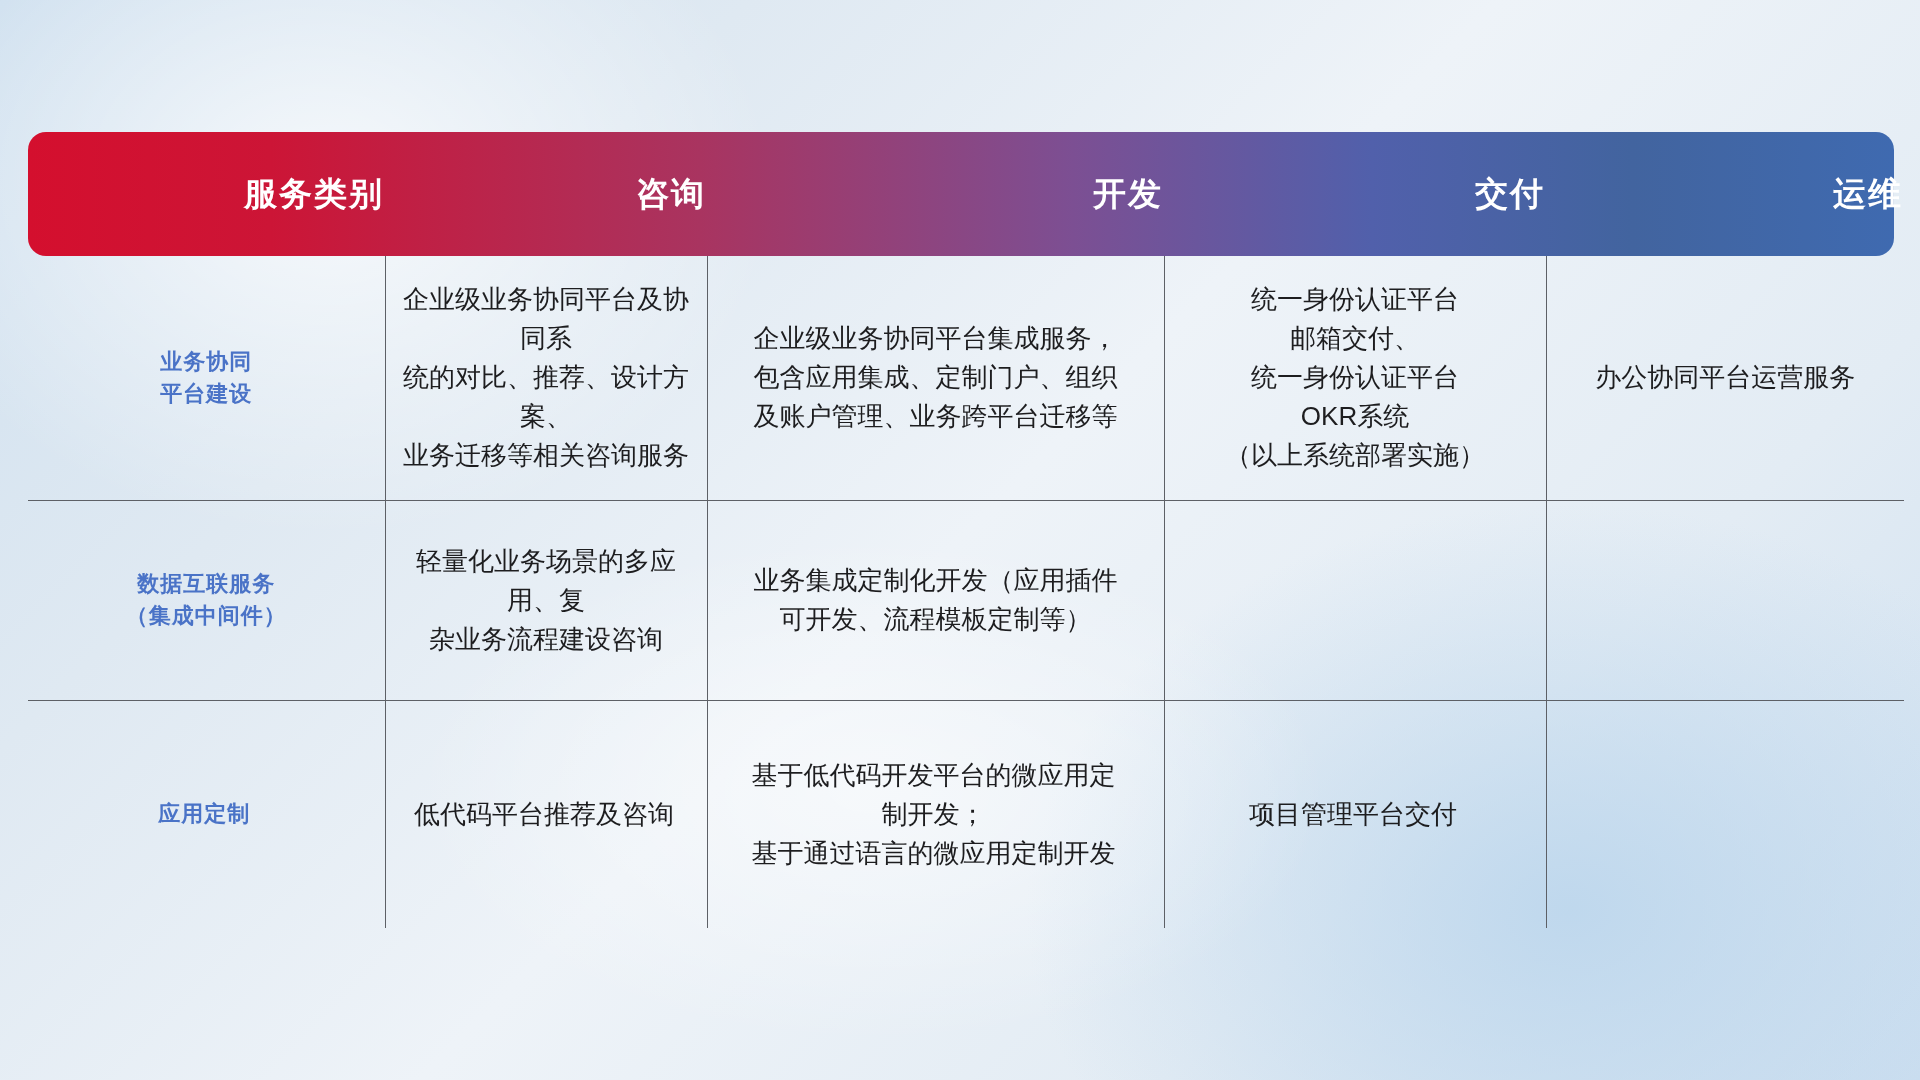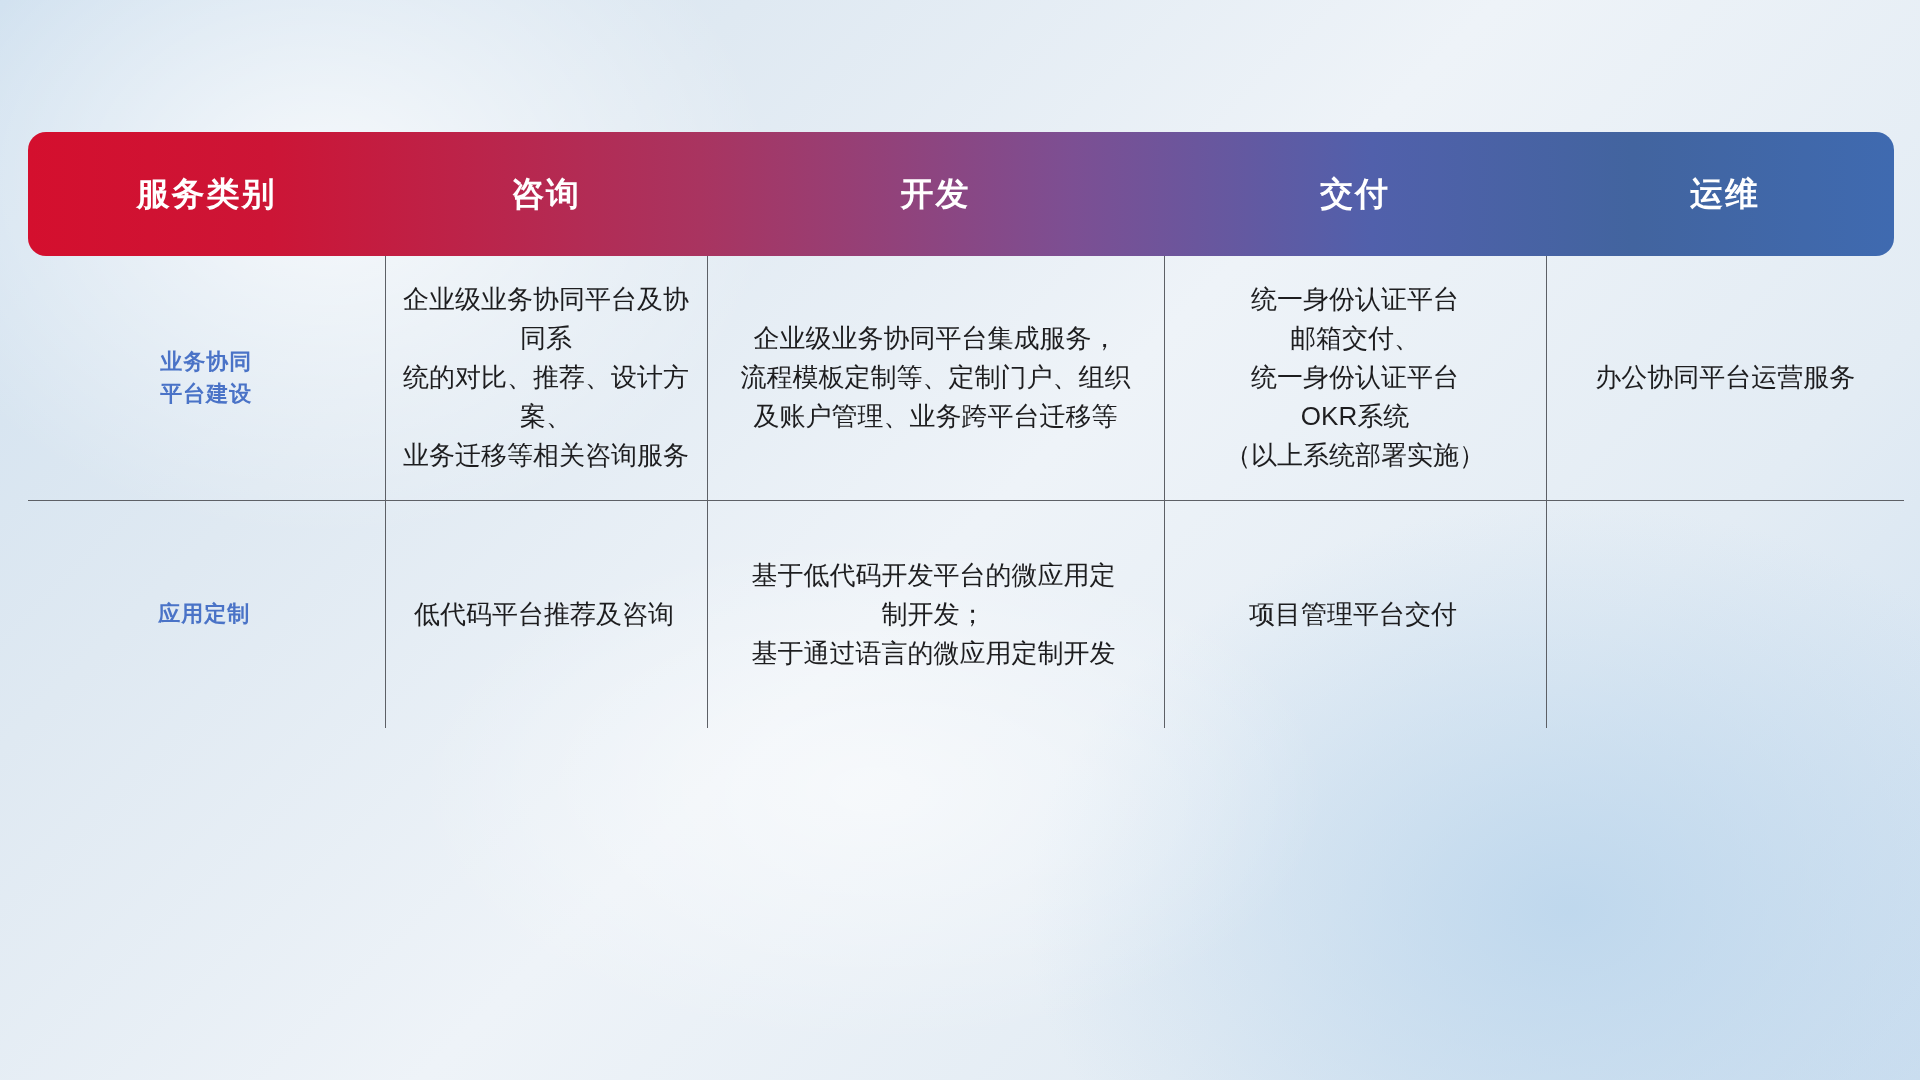--- a/index.html
+++ b/index.html
@@ -52,21 +52,21 @@
 
   
   thead tr {
     height: 124px;
   }
   thead th {
     color: #ffffff;
     font-size: 33px;
     font-weight: bold;
     letter-spacing: 2px;
-    text-align: center;
+    text-align: right;
     vertical-align: middle;
     border: none;
     position: relative;
     margin-top: 39px;
   }
   .header-bg {
     position: absolute;
     left: 0; top: 0;
     width: 1866px;
     height: 124px;
@@ -151,35 +151,51 @@
           <span class="cell-line">业务协同</span>
           <span class="cell-line">平台建设</span>
         </td>
         <td>
           <span class="cell-line">企业级业务协同平台及协同系</span>
           <span class="cell-line">统的对比、推荐、设计方案、</span>
           <span class="cell-line">业务迁移等相关咨询服务</span>
         </td>
         <td>
           <span class="cell-line">企业级业务协同平台集成服务，</span>
-          <span class="cell-line">流程模板定制等、定制门户、组织</span>
+          <span class="cell-line">包含应用集成、定制门户、组织</span>
           <span class="cell-line">及账户管理、业务跨平台迁移等</span>
         </td>
         <td>
           <span class="cell-line">统一身份认证平台</span>
           <span class="cell-line">邮箱交付、</span>
           <span class="cell-line">统一身份认证平台</span>
           <span class="cell-line">OKR系统</span>
           <span class="cell-line">（以上系统部署实施）</span>
         </td>
         <td class="last-col">
           <span class="cell-line">办公协同平台运营服务</span>
         </td>
       </tr>
 
+      <tr class="r2">
+        <td class="cat">
+          <span class="cell-line">数据互联服务</span>
+          <span class="cell-line">（集成中间件）</span>
+        </td>
+        <td>
+          <span class="cell-line">轻量化业务场景的多应用、复</span>
+          <span class="cell-line">杂业务流程建设咨询</span>
+        </td>
+        <td>
+          <span class="cell-line">业务集成定制化开发（应用插件</span>
+          <span class="cell-line">可开发、流程模板定制等）</span>
+        </td>
+        <td class="empty-cell"></td>
+        <td class="last-col empty-cell"></td>
+      </tr>
 
       <tr class="r3">
         <td class="cat">
           <span class="cell-line">应用定制</span>
         </td>
         <td>
           <span class="cell-line">低代码平台推荐及咨询</span>
         </td>
         <td>
           <span class="cell-line">基于低代码开发平台的微应用定</span>

